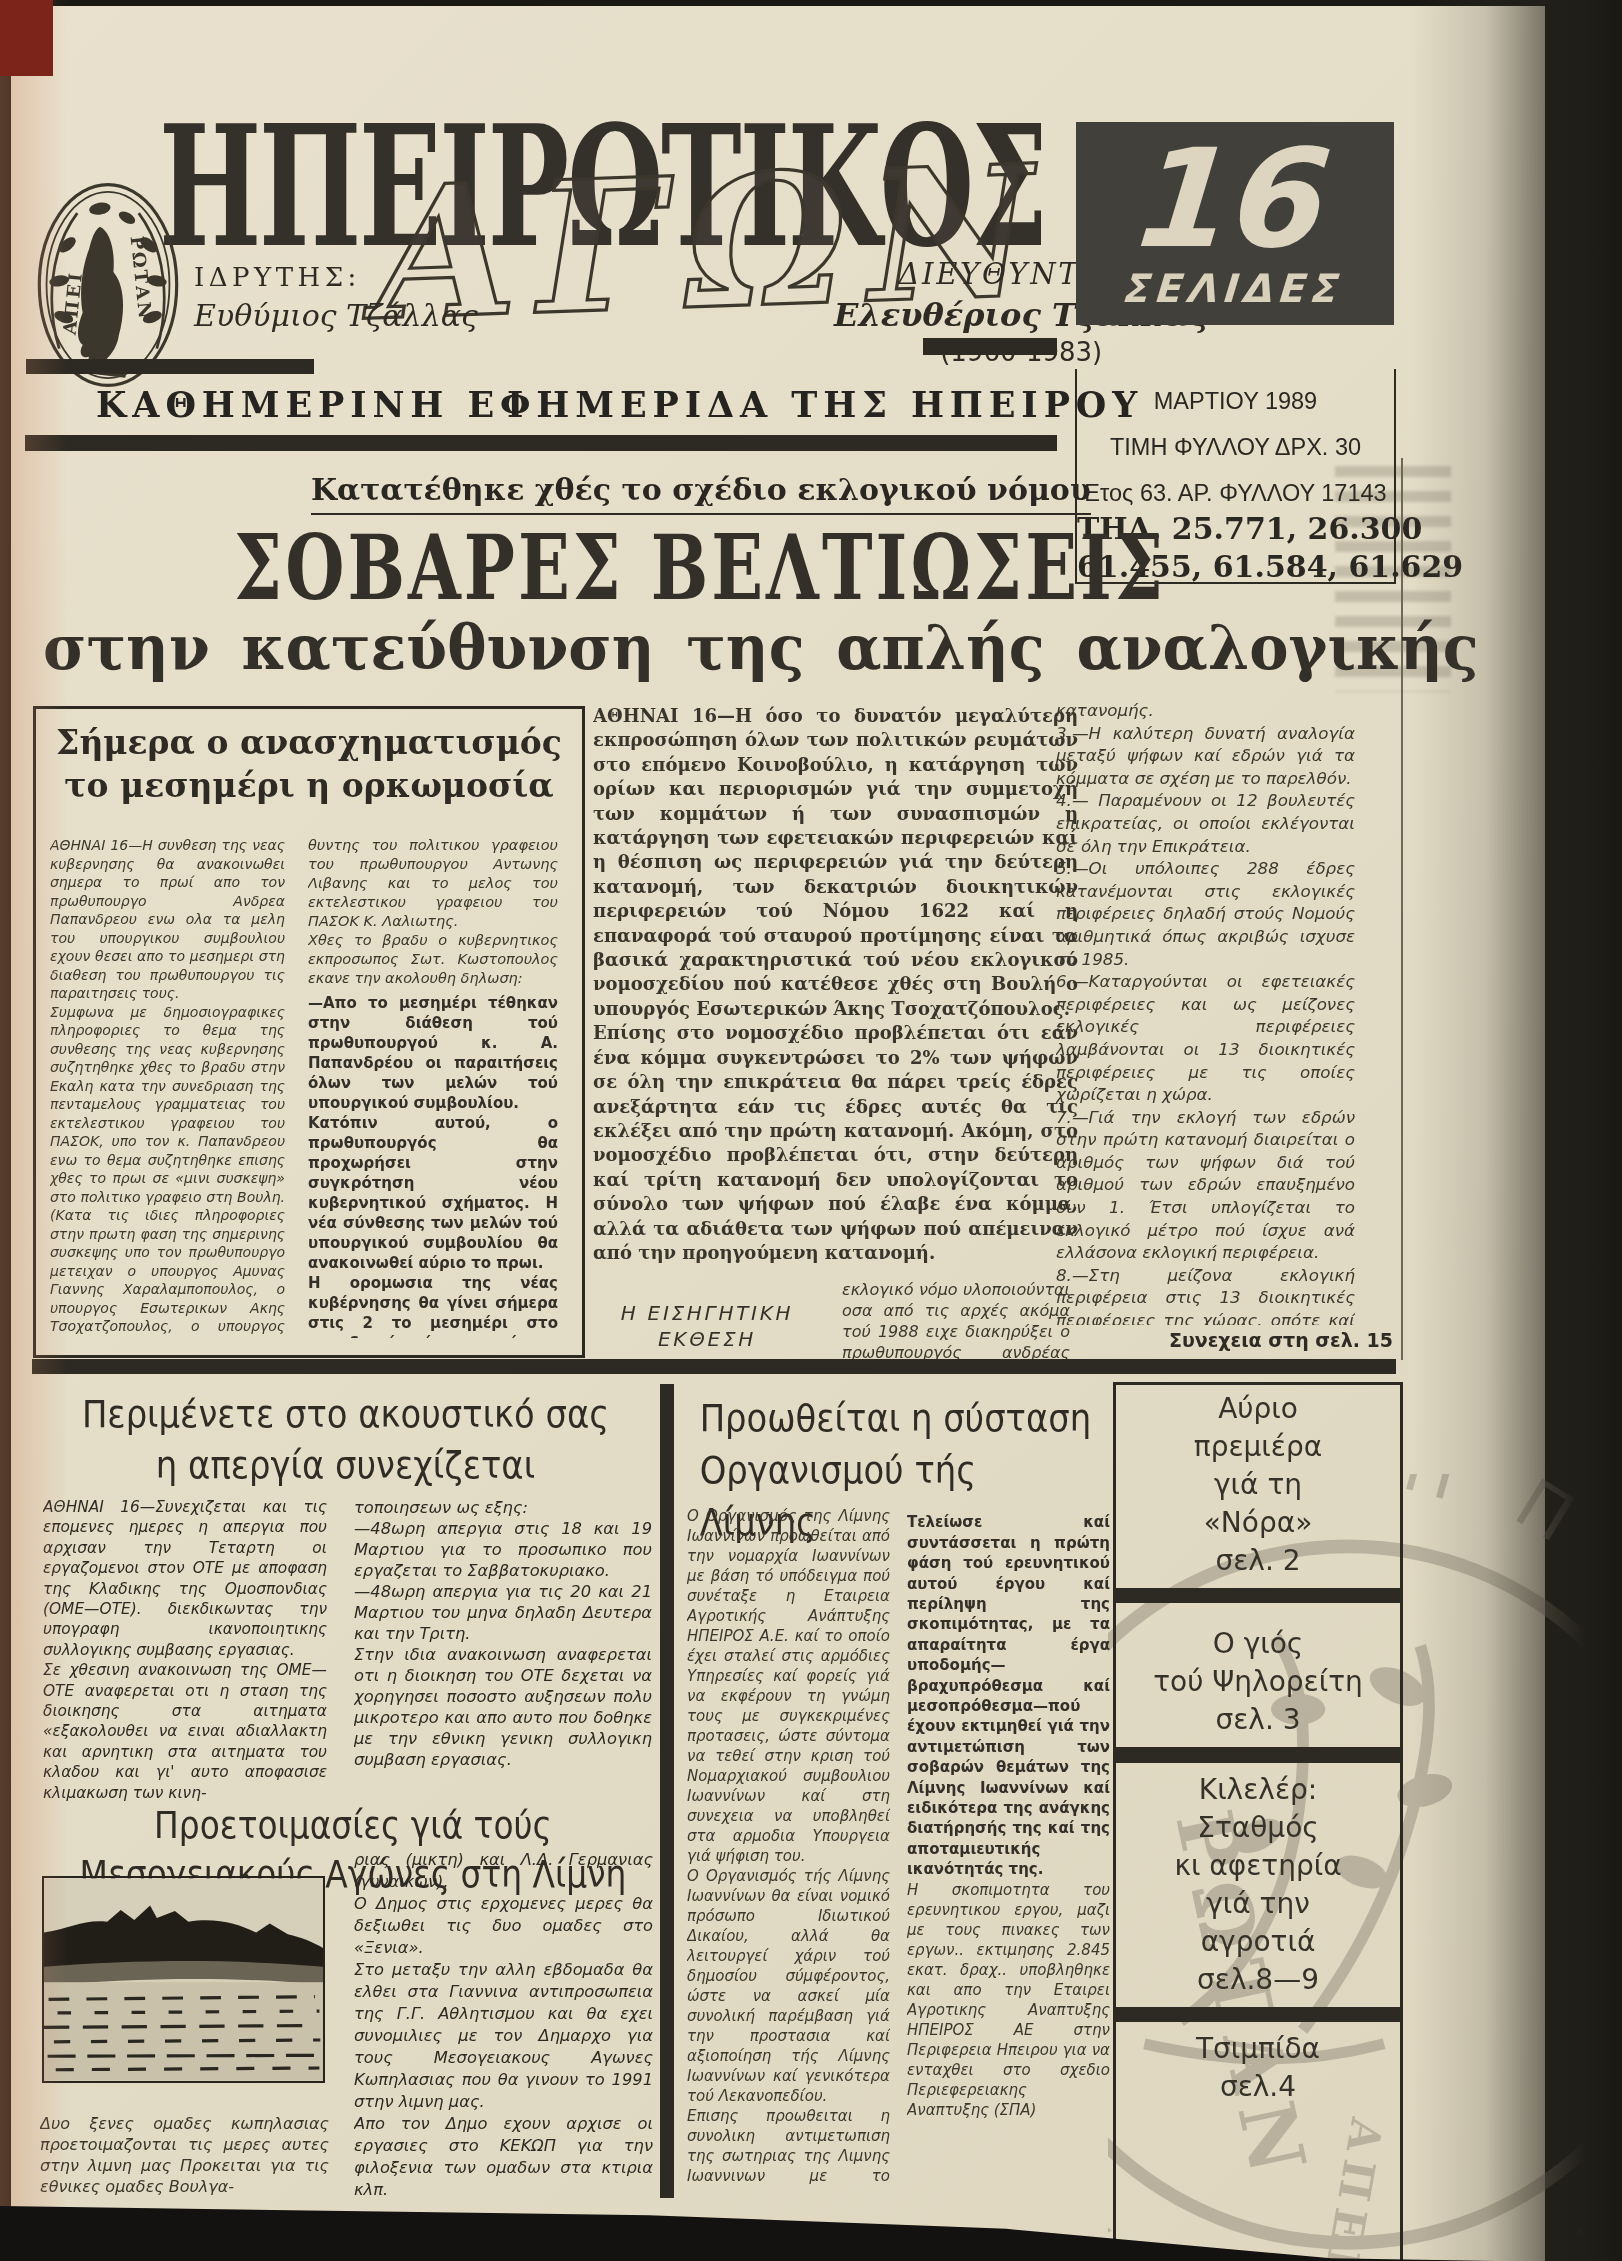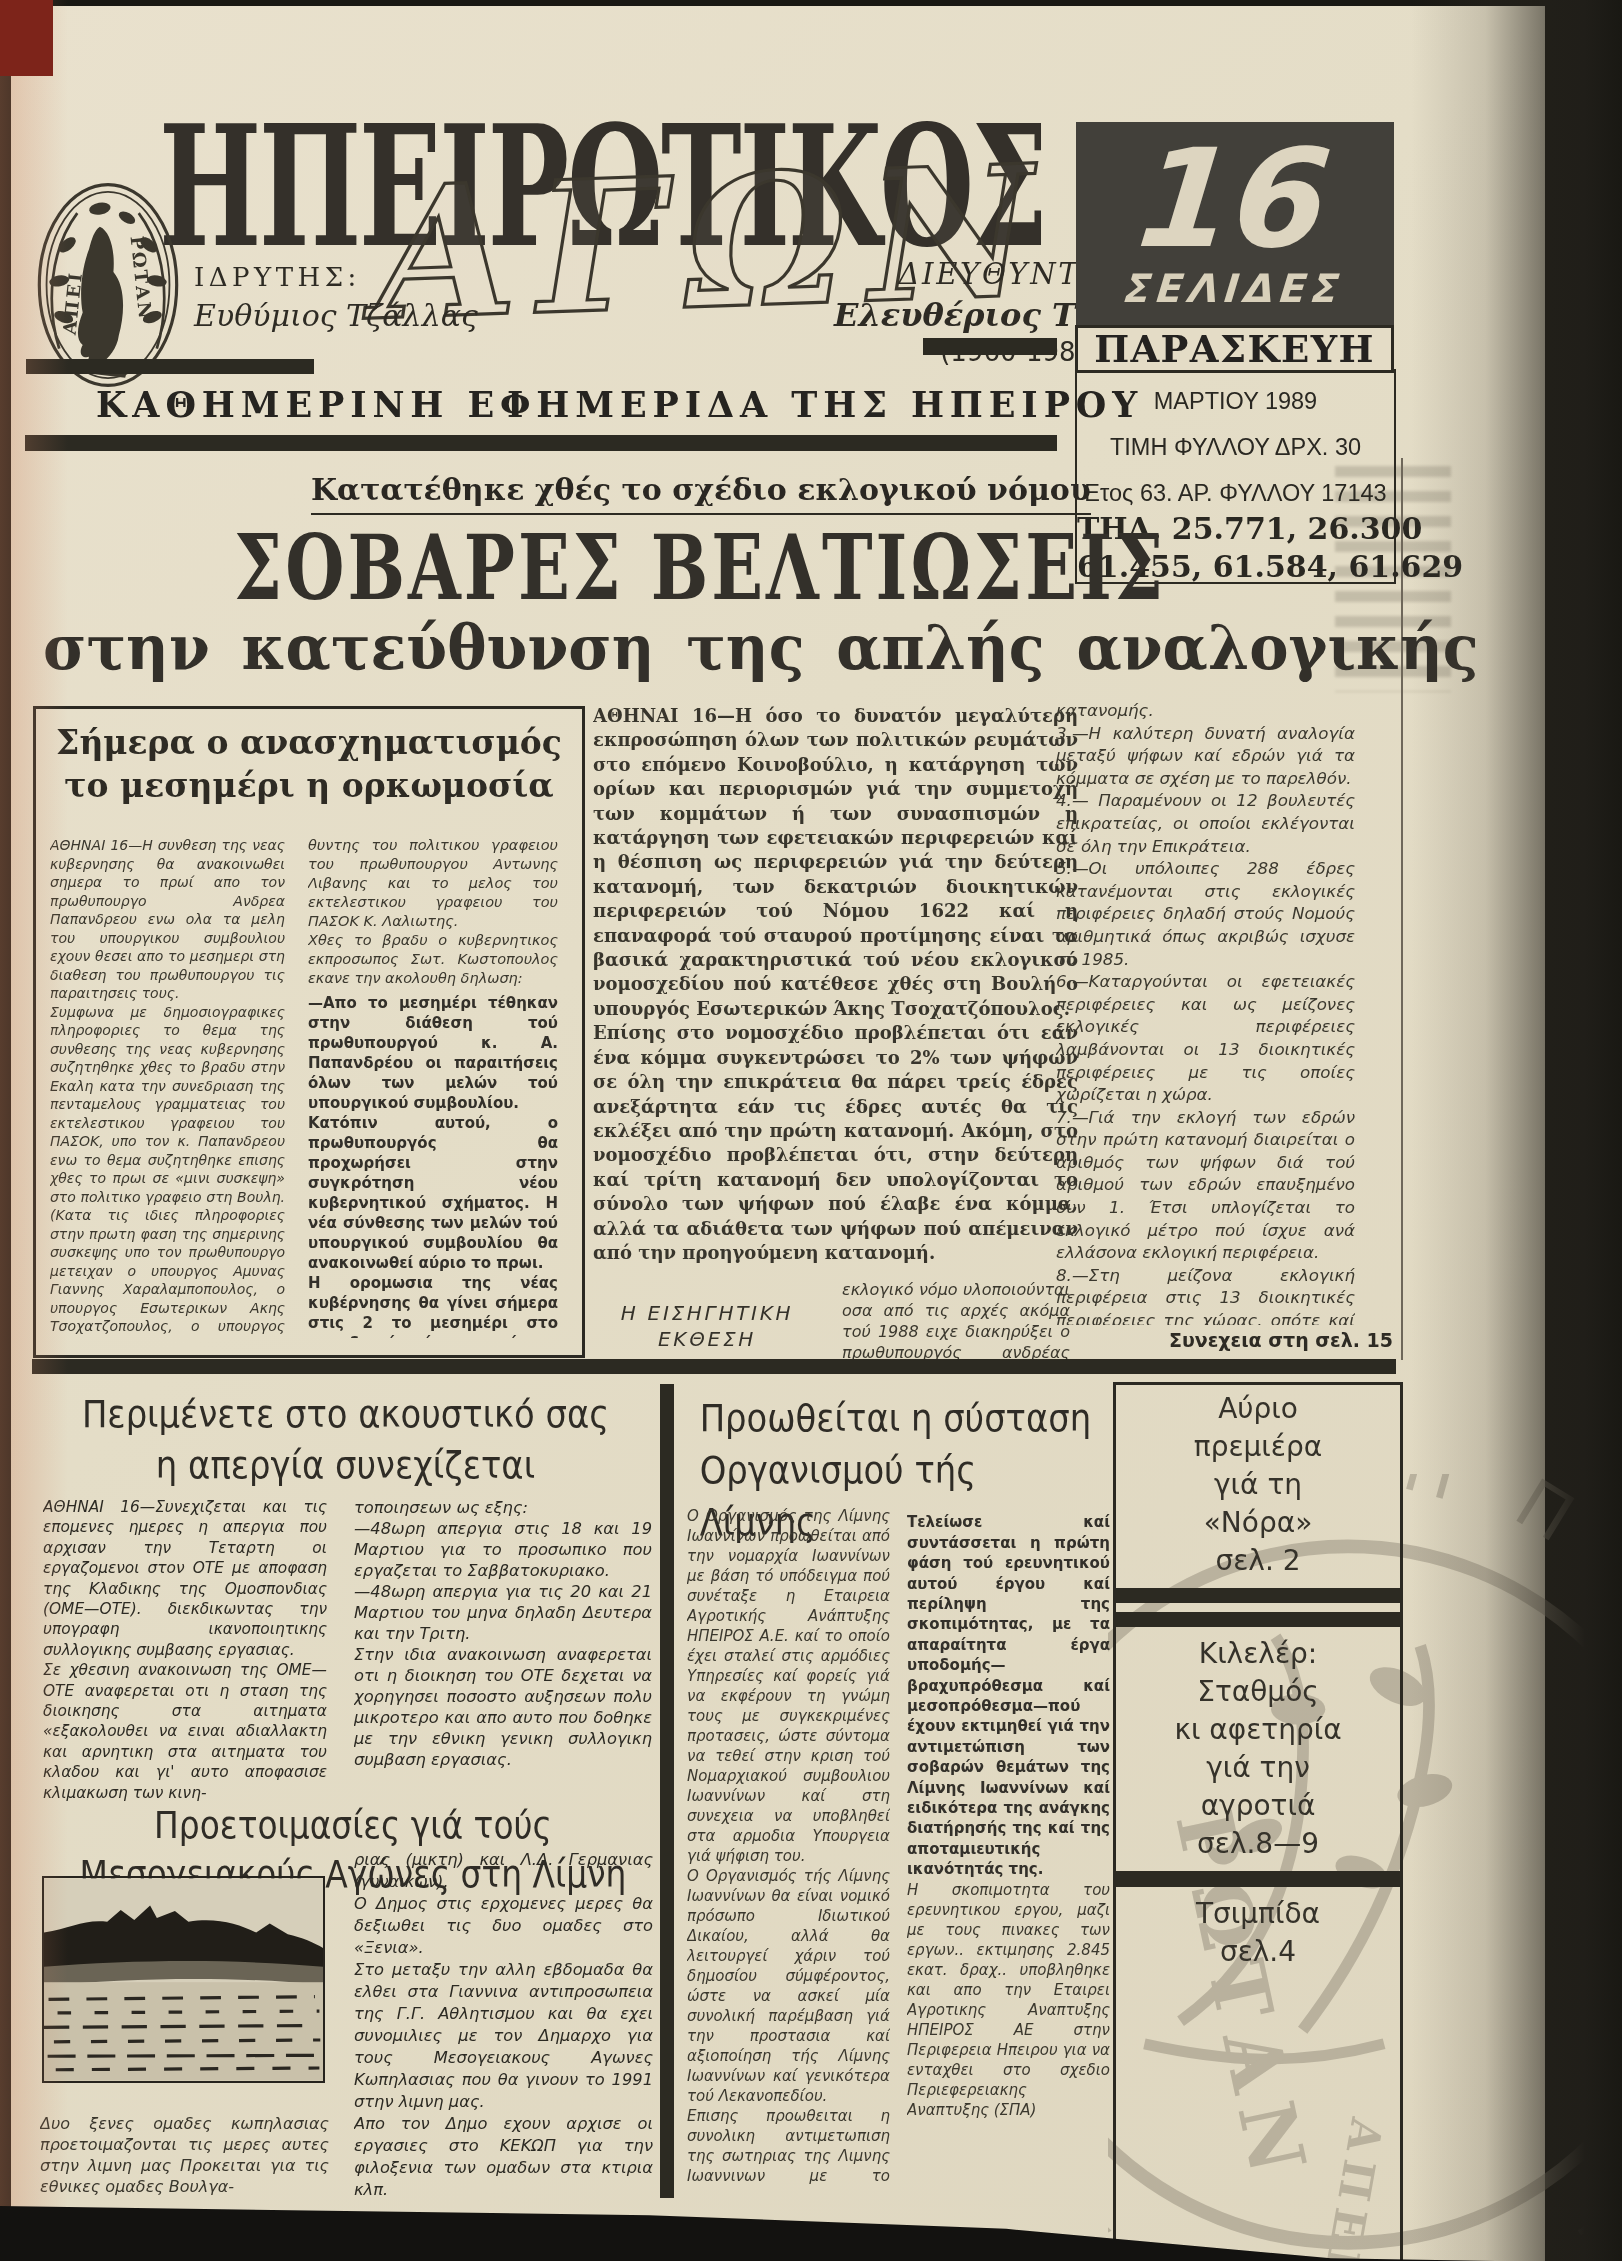--- a/index.html
+++ b/index.html
@@ -167,21 +167,20 @@
 
   <div class="bar" style="left:26px;top:359px;width:288px;height:15.4px;z-index:4;"></div>
   <div class="bar" style="left:923px;top:338px;width:134px;height:17px;z-index:4;"></div>
   <div class="tagline">ΚΑΘΗΜΕΡΙΝΗ ΕΦΗΜΕΡΙΔΑ ΤΗΣ ΗΠΕΙΡΟΥ</div>
   <div class="bar" style="left:25px;top:435px;width:1032px;height:16.3px;z-index:4;"></div>
 
   <div class="pages-box">
     <div class="pages-num">16</div>
     <div class="pages-lbl">ΣΕΛΙΔΕΣ</div>
   </div>
-  <div class="day-box">ΠΑΡΑΣΚΕΥΗ</div>
   <div class="date-box">
     <div class="d2">ΜΑΡΤΙΟΥ 1989</div>
     <div class="d3">ΤΙΜΗ ΦΥΛΛΟΥ ΔΡΧ. 30</div>
     <div class="d4">Ετος 63. ΑΡ. ΦΥΛΛΟΥ 17143</div>
     <div class="d5">ΤΗΛ. 25.771, 26.300</div>
     <div class="d6">61.455, 61.584, 61.629</div>
   </div>
 
   <div class="ghost"></div>
   <div class="vrule" style="left:1401px;top:458px;width:1.8px;height:902px;z-index:2;"></div>
@@ -277,20 +276,25 @@
 
   <div class="sidebar">
     <div class="sb-item" style="padding-top:5px;">
       <div class="sb-label">Αύριο
 πρεμιέρα
 γιά τη
 «Νόρα»</div>
       <div class="sb-page">σελ. 2</div>
     </div>
     <div class="sb-bar"></div>
+    <div class="sb-item" style="padding-top:13.6px;">
+      <div class="sb-label">Ο γιός
+τού Ψηλορείτη</div>
+      <div class="sb-page">σελ. 3</div>
+    </div>
     <div class="sb-bar"></div>
     <div class="sb-item">
       <div class="sb-label">Κιλελέρ:
 Σταθμός
 κι αφετηρία
 γιά την
 αγροτιά</div>
       <div class="sb-page">σελ.8—9</div>
     </div>
     <div class="sb-bar"></div>

